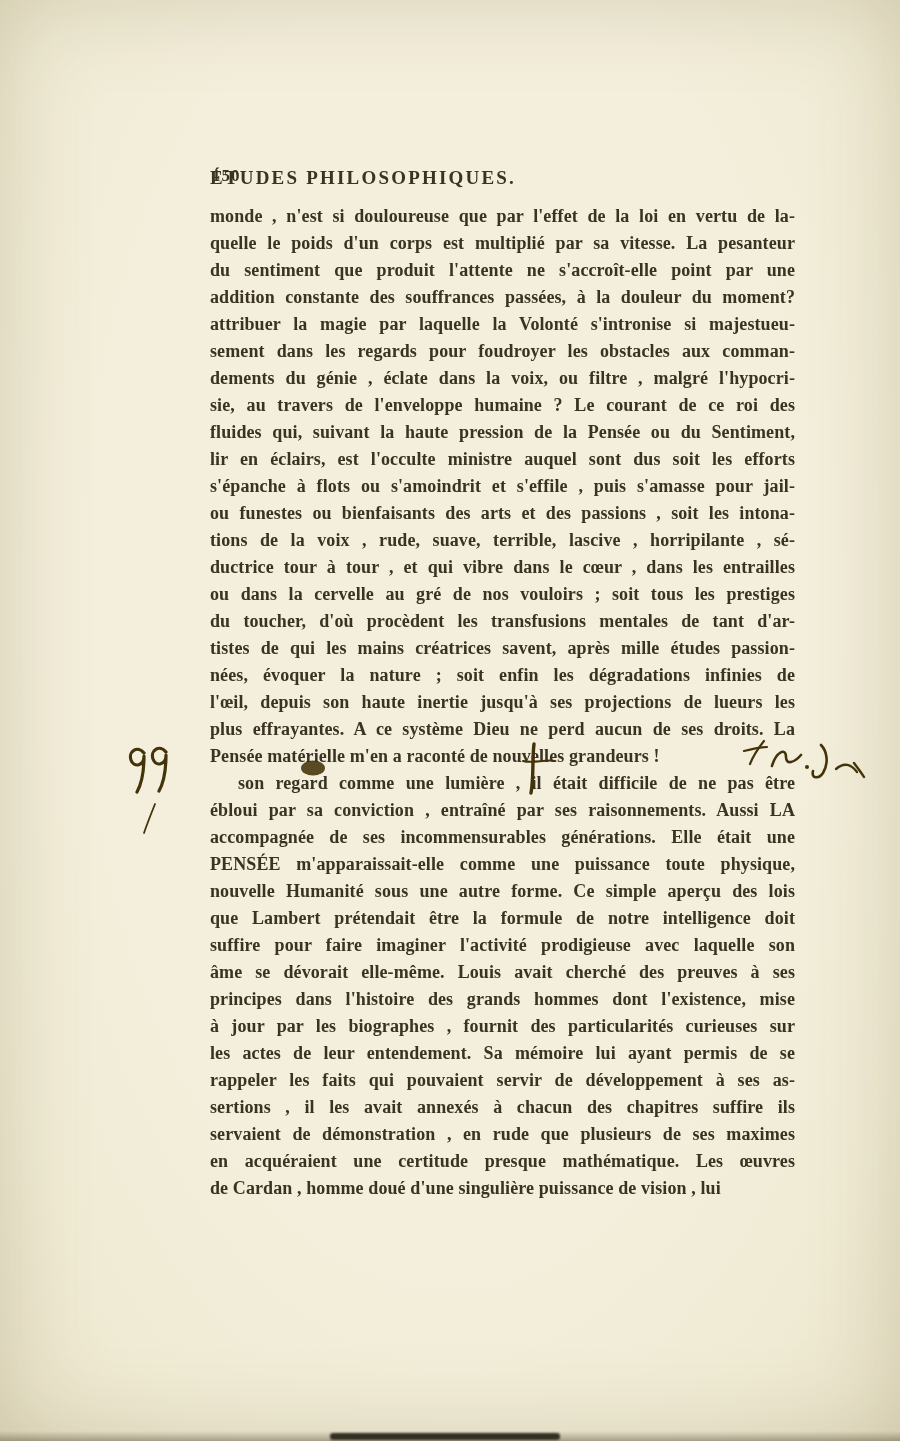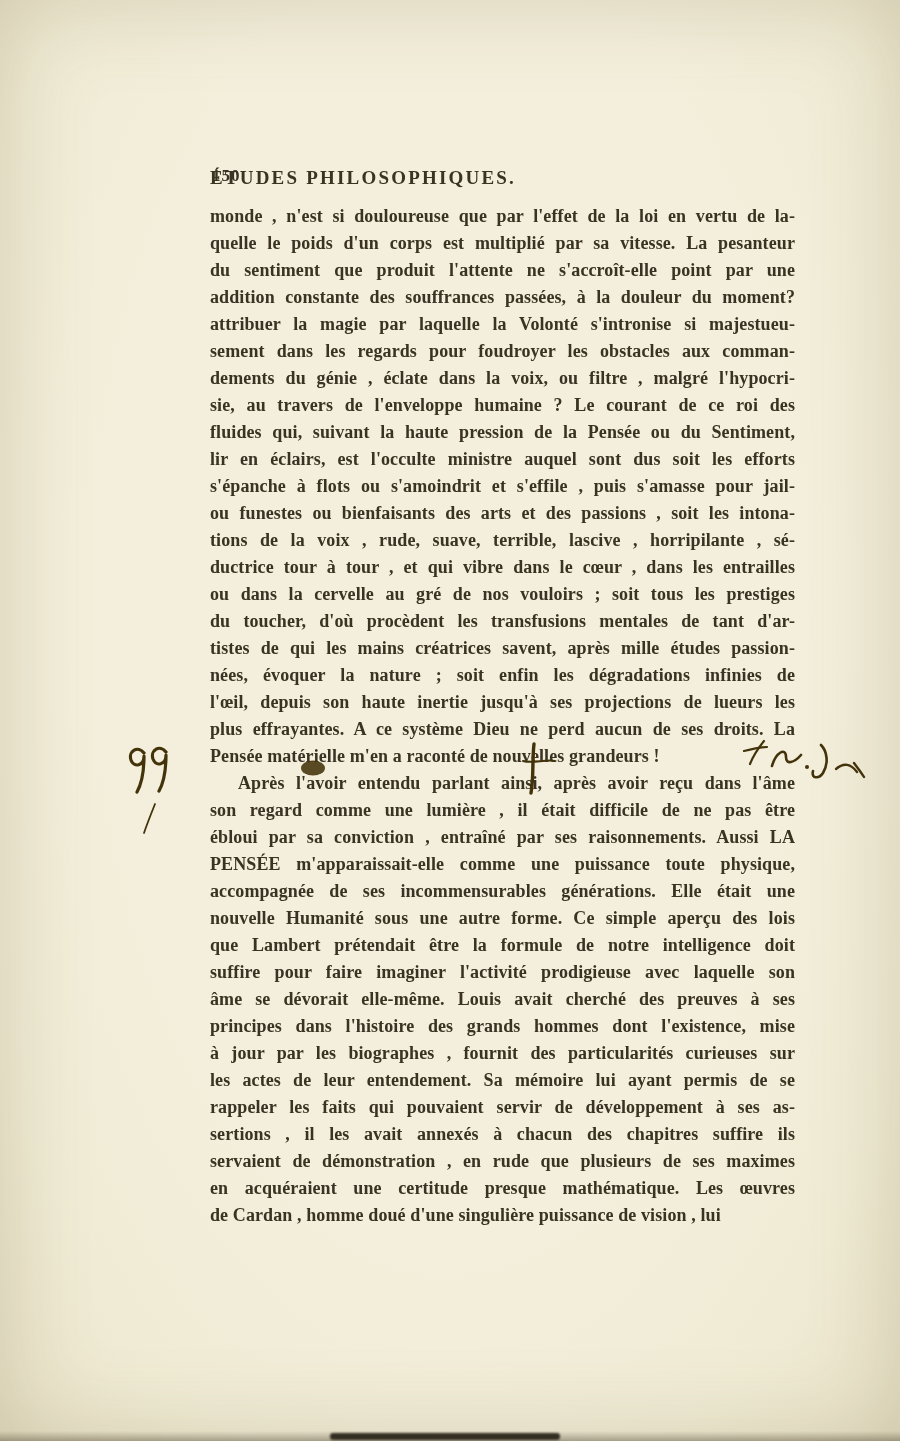--- a/index.html
+++ b/index.html
@@ -111,25 +111,24 @@
         <div class="line">ductrice tour à tour , et qui vibre dans le cœur , dans les entrailles</div>
         <div class="line">ou dans la cervelle au gré de nos vouloirs ; soit tous les prestiges</div>
         <div class="line">du toucher, d'où procèdent les transfusions mentales de tant d'ar-</div>
         <div class="line">tistes de qui les mains créatrices savent, après mille études passion-</div>
         <div class="line">nées, évoquer la nature ; soit enfin les dégradations infinies de</div>
         <div class="line">l'œil, depuis son haute inertie jusqu'à ses projections de lueurs les</div>
         <div class="line">plus effrayantes. A ce système Dieu ne perd aucun de ses droits. La</div>
         <div class="line last">Pensée matérielle m'en a raconté de nouvelles grandeurs !</div>
       </div>
     <div class="para indented">
-        <div class="line">Après l'avoir entendu parlant ainsi, après avoir reçu dans l'âme</div>
         <div class="line">son regard comme une lumière , il était difficile de ne pas être</div>
         <div class="line">ébloui par sa conviction , entraîné par ses raisonnements. Aussi LA</div>
+        <div class="line">accompagnée de ses incommensurables générations. Elle était une</div>
         <div class="line">PENSÉE m'apparaissait-elle comme une puissance toute physique,</div>
-        <div class="line">accompagnée de ses incommensurables générations. Elle était une</div>
         <div class="line">nouvelle Humanité sous une autre forme. Ce simple aperçu des lois</div>
         <div class="line">que Lambert prétendait être la formule de notre intelligence doit</div>
         <div class="line">suffire pour faire imaginer l'activité prodigieuse avec laquelle son</div>
         <div class="line">âme se dévorait elle-même. Louis avait cherché des preuves à ses</div>
         <div class="line">principes dans l'histoire des grands hommes dont l'existence, mise</div>
         <div class="line">à jour par les biographes , fournit des particularités curieuses sur</div>
         <div class="line">les actes de leur entendement. Sa mémoire lui ayant permis de se</div>
         <div class="line">rappeler les faits qui pouvaient servir de développement à ses as-</div>
         <div class="line">sertions , il les avait annexés à chacun des chapitres suffire ils</div>
         <div class="line">servaient de démonstration , en rude que plusieurs de ses maximes</div>

